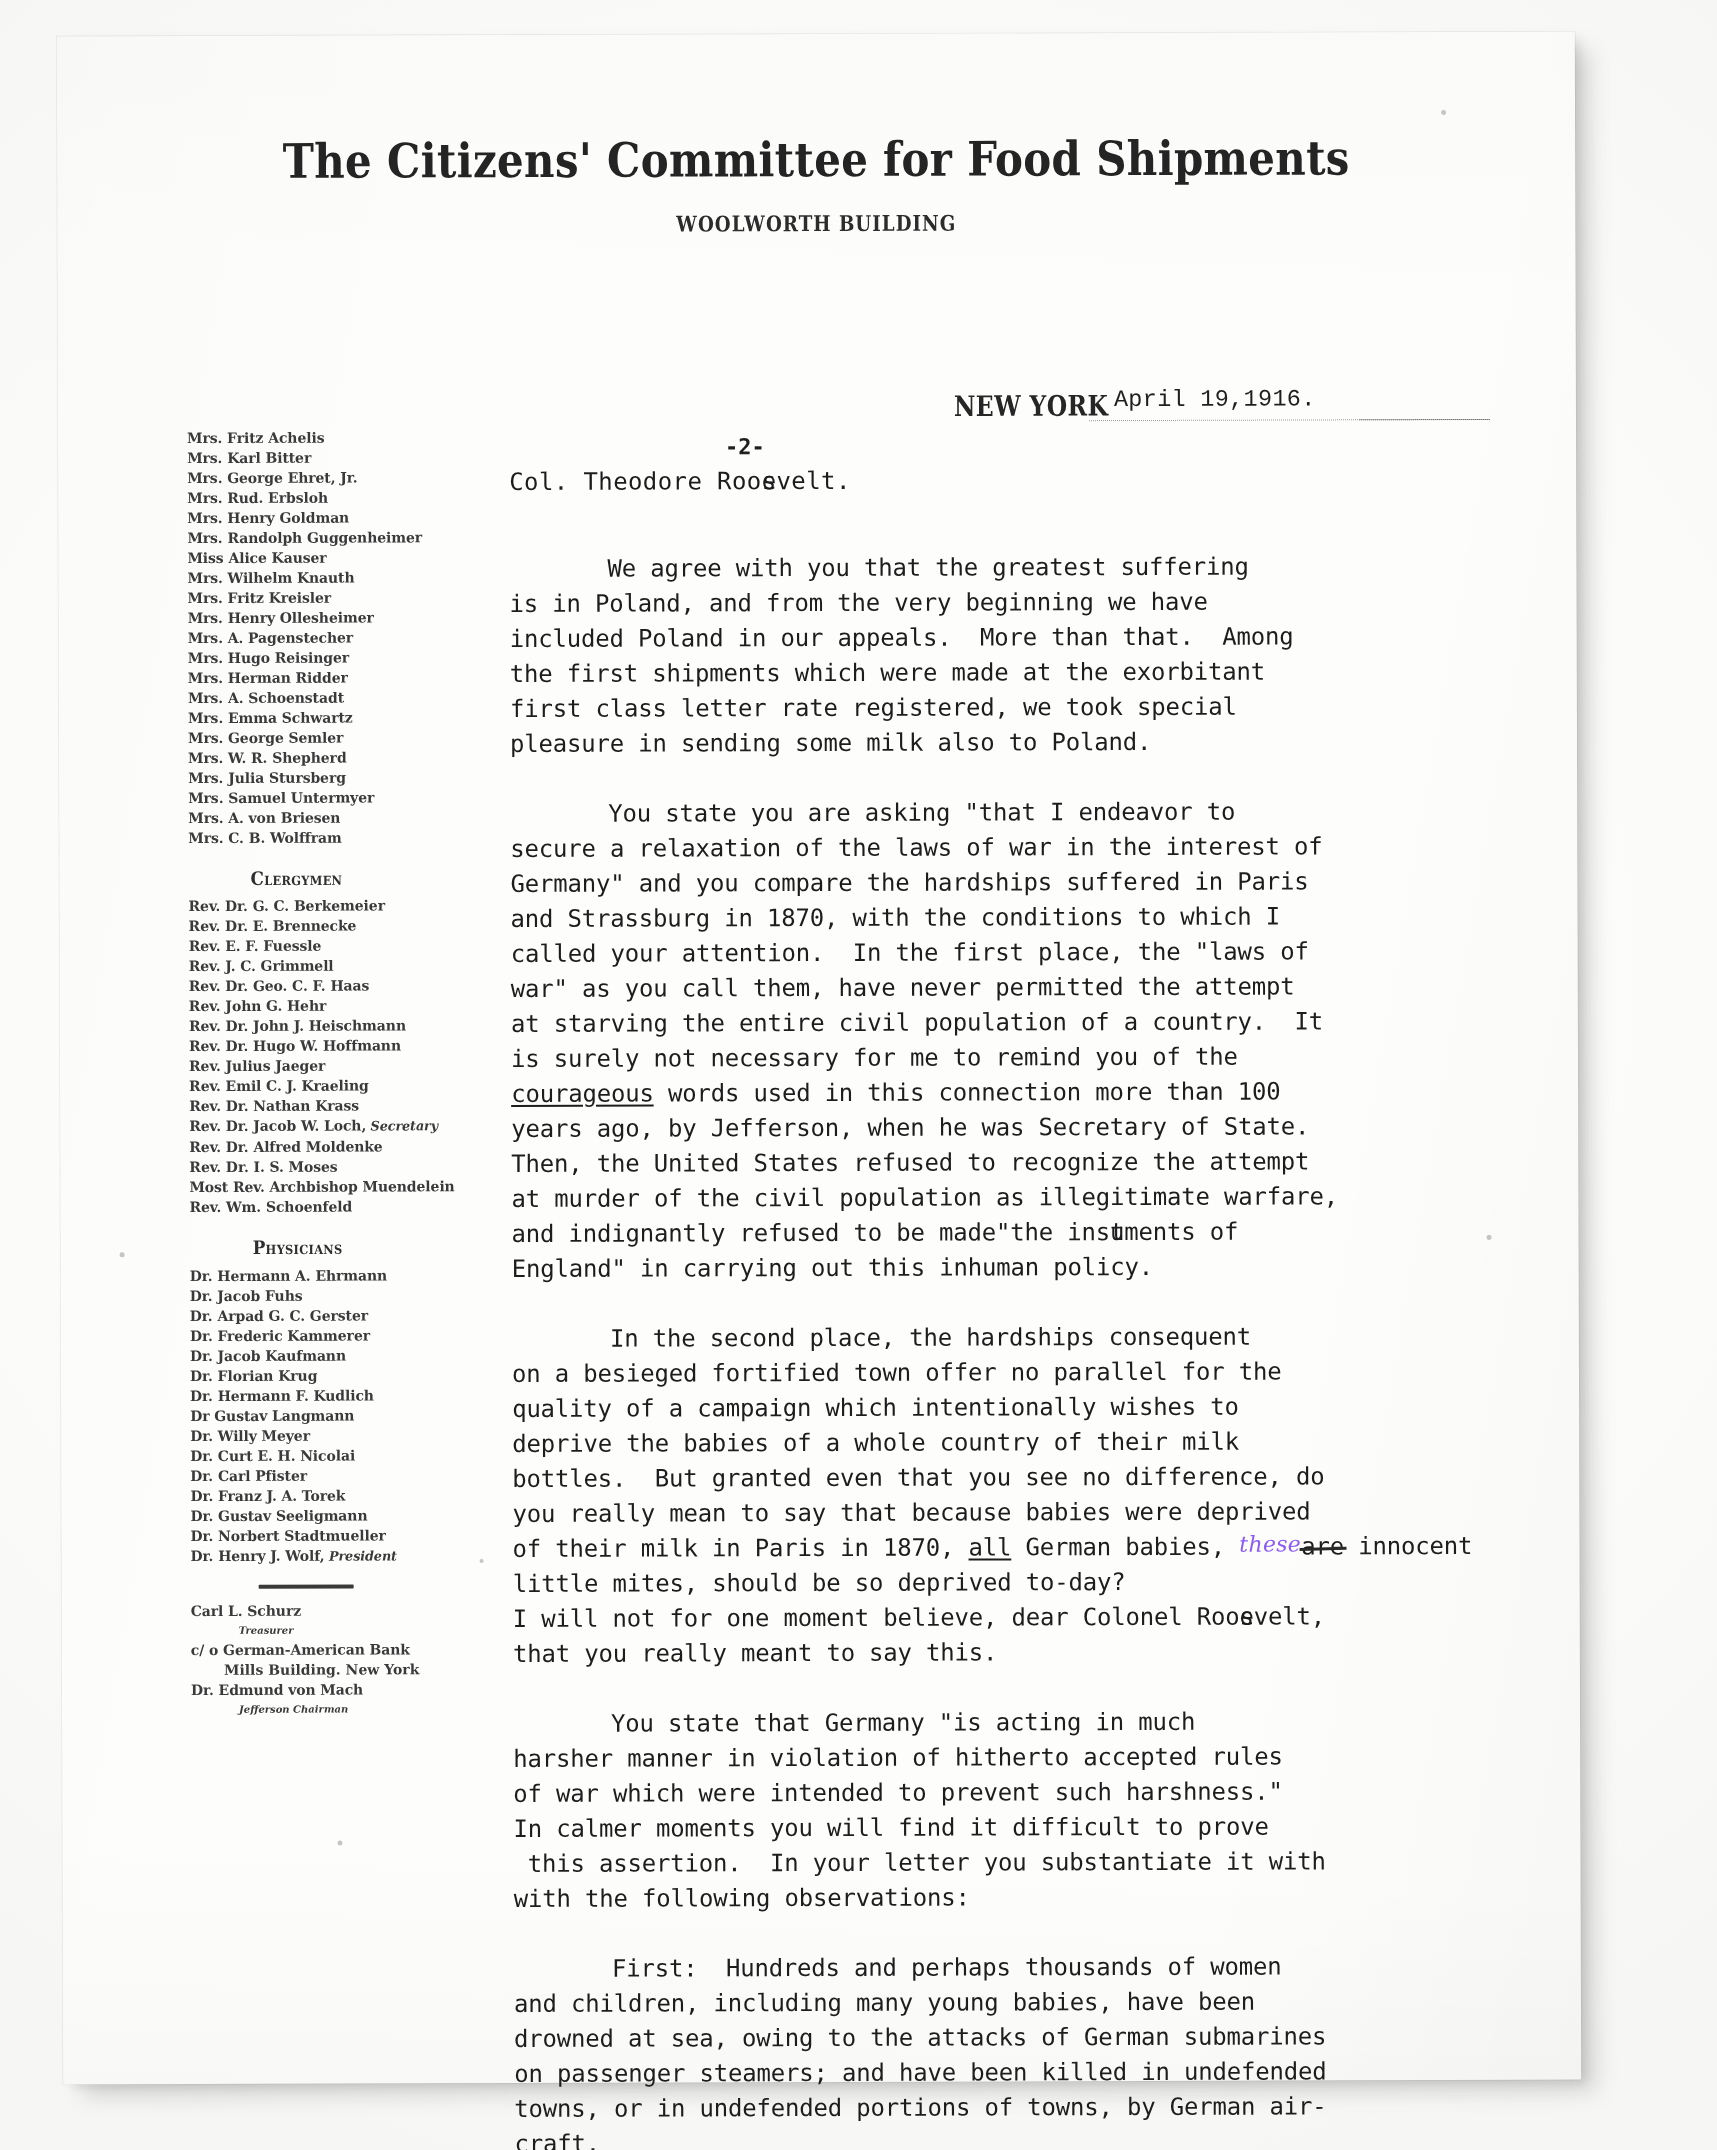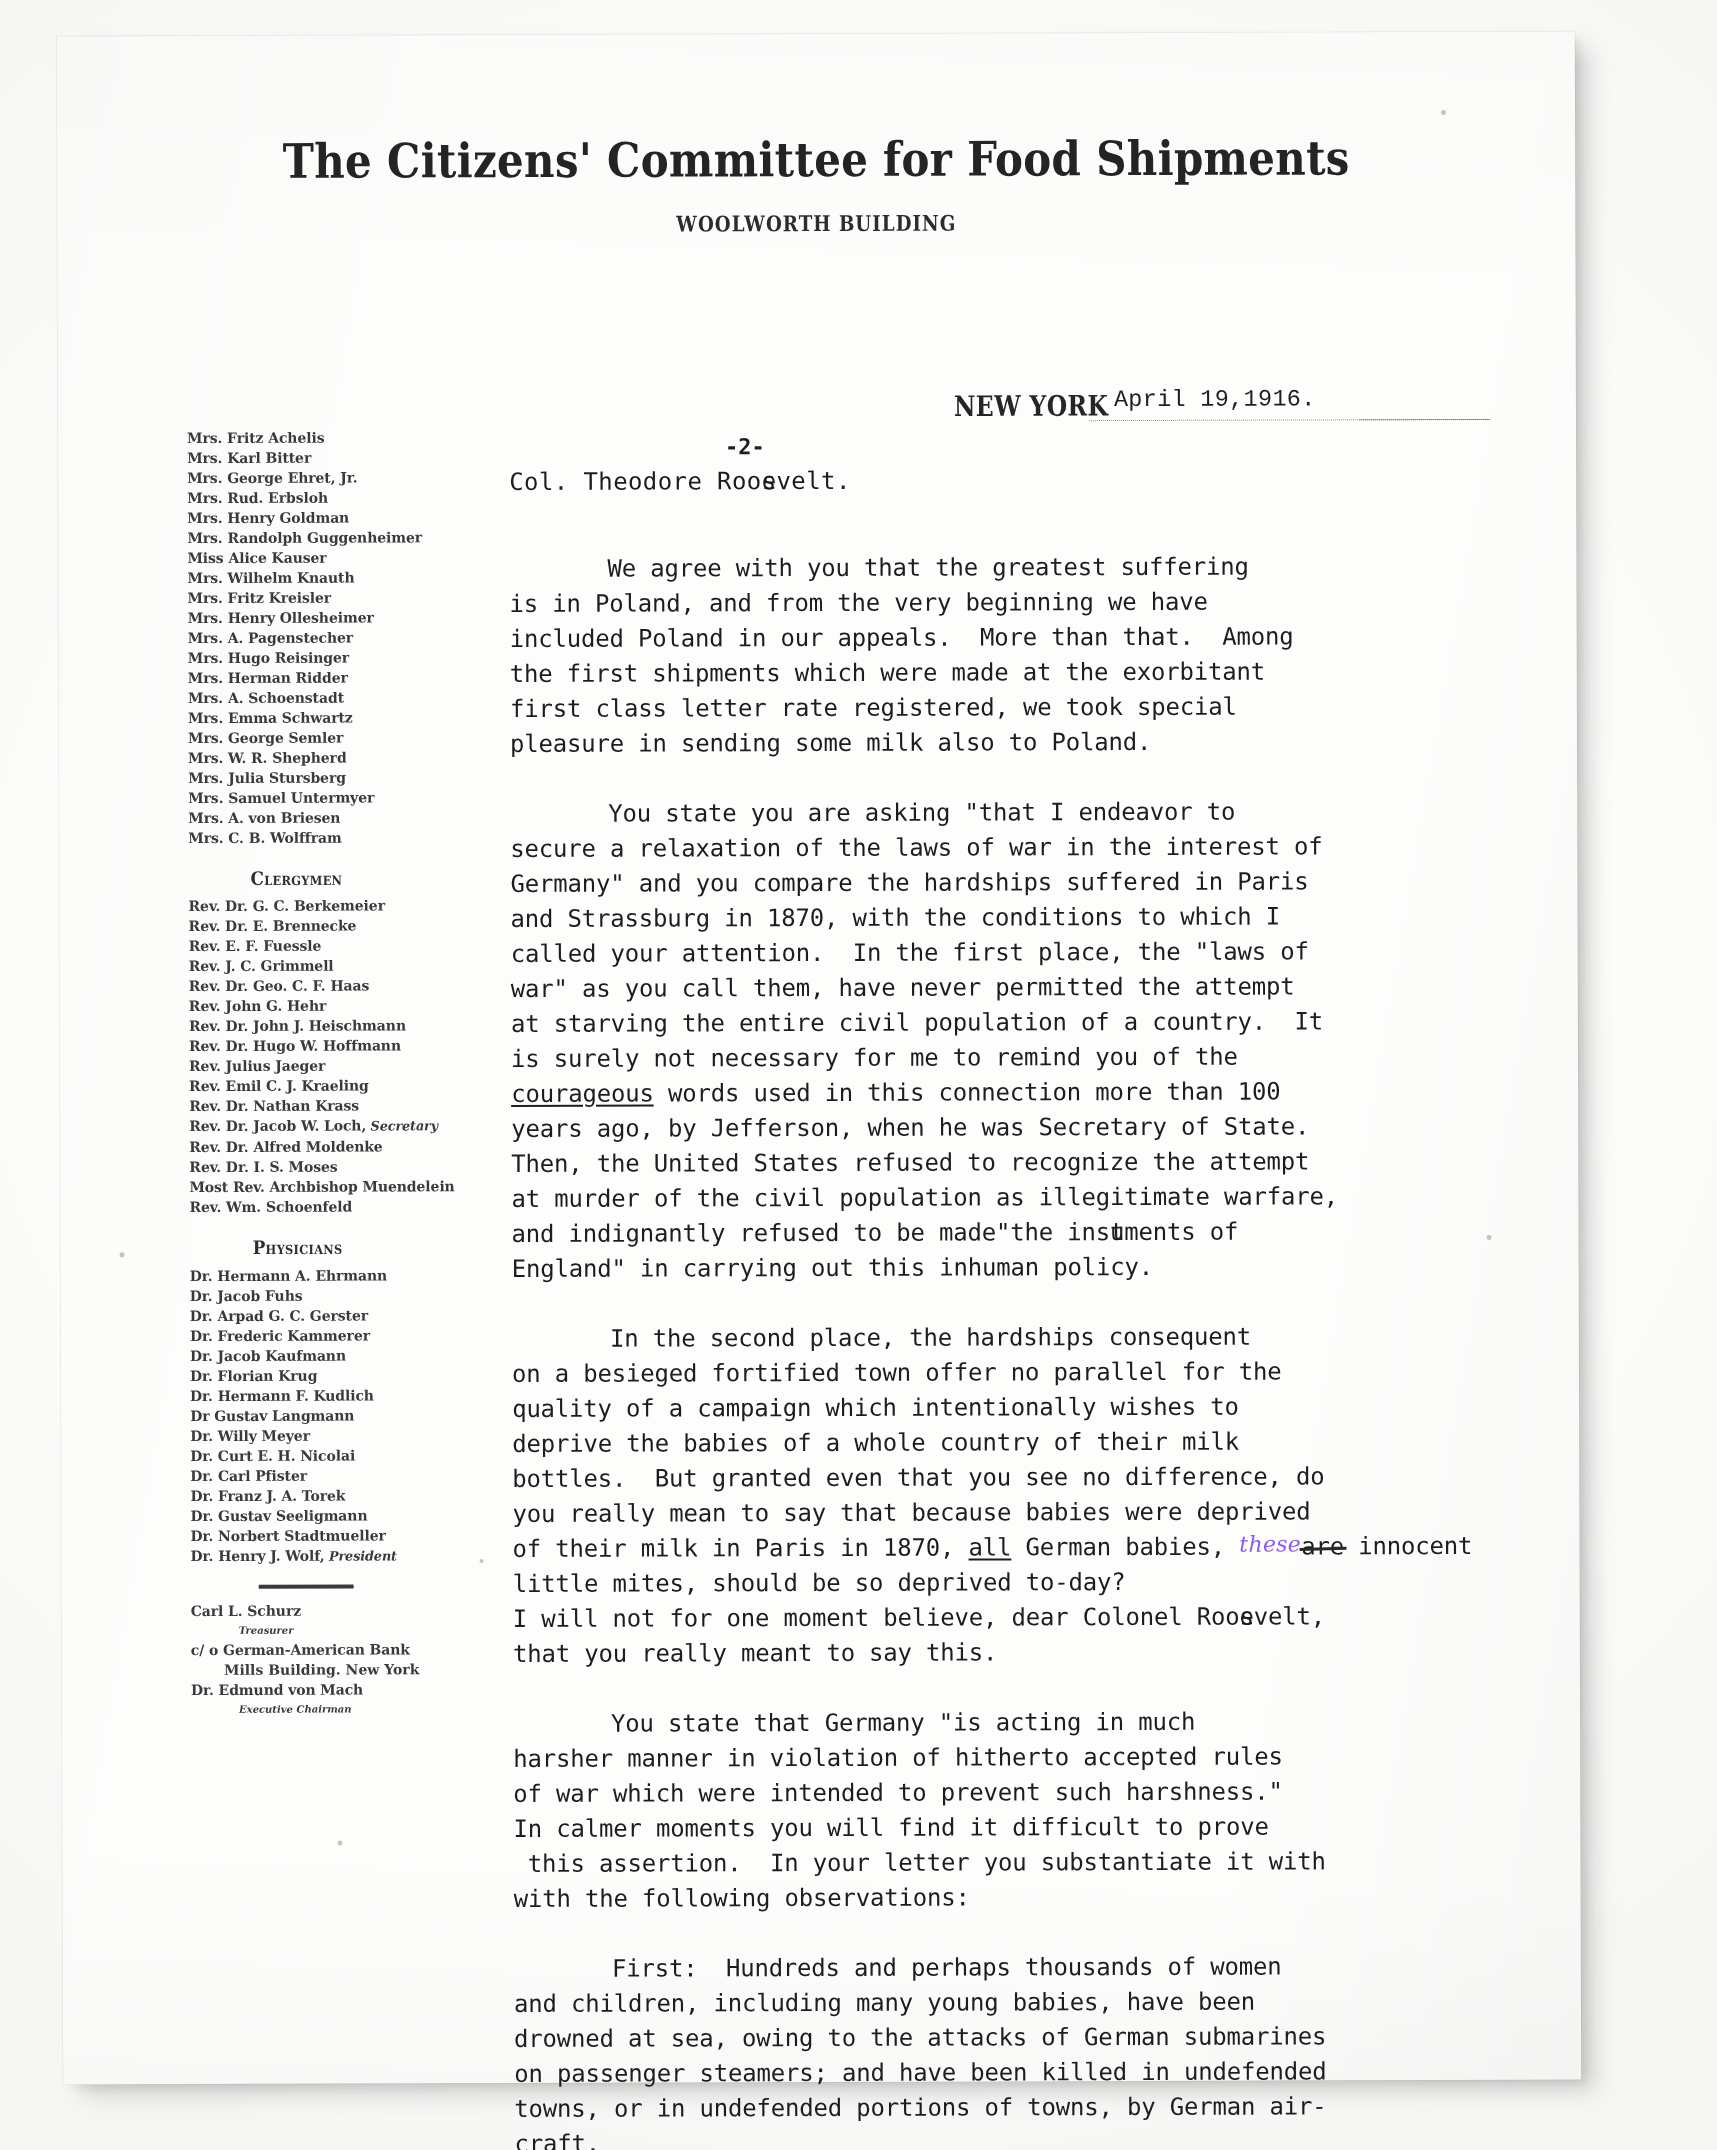--- a/index.html
+++ b/index.html
@@ -361,21 +361,21 @@
           <div class="sb-name">Dr. Henry J. Wolf,<span class="role"> President</span></div>
         </div>
 
       <div id="sb-divider"></div>
 
       <div class="sb-name">Carl L. Schurz</div>
       <div class="sb-indent">Treasurer</div>
       <div class="sb-name">c/ o German-American Bank</div>
       <div class="sb-indent2">Mills Building. New York</div>
       <div class="sb-name">Dr. Edmund von Mach</div>
-      <div class="sb-indent">Executive Chairman</div>
+      <div class="sb-indent">Jefferson Chairman</div>
     </div>
 
     <div id="letter-body">
 
       <div class="para"><span class="indent"></span><span>We agree with you that the greatest suffering
 is in Poland, and from the very beginning we have
 included Poland in our appeals.  More than that.  Among
 the first shipments which were made at the exorbitant
 first class letter rate registered, we took special
 pleasure in sending some milk also to Poland.</span></div>

